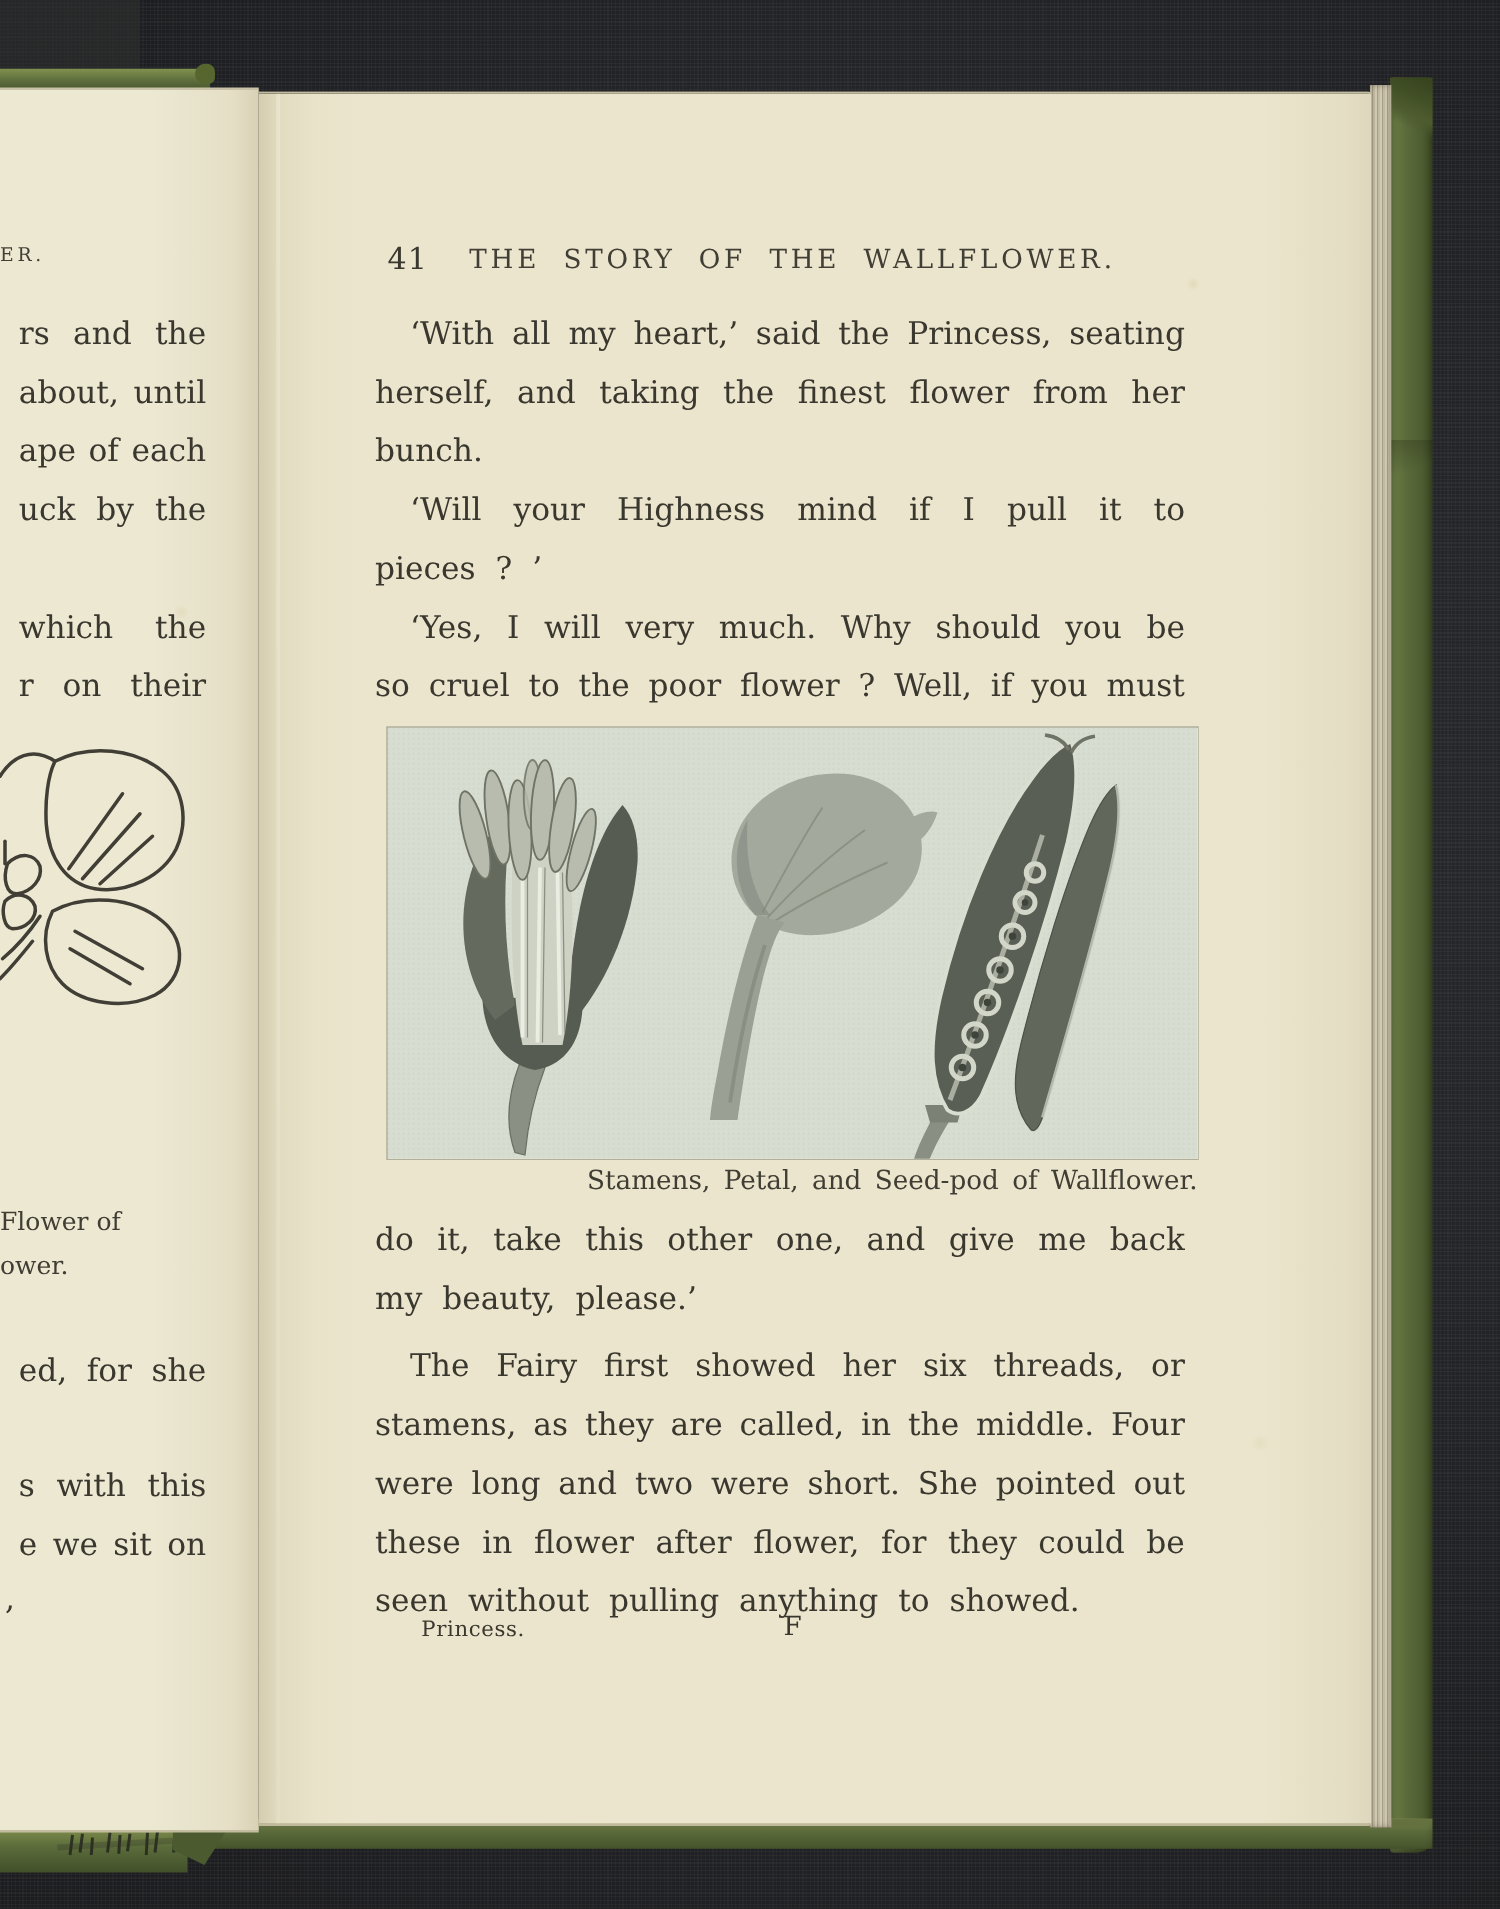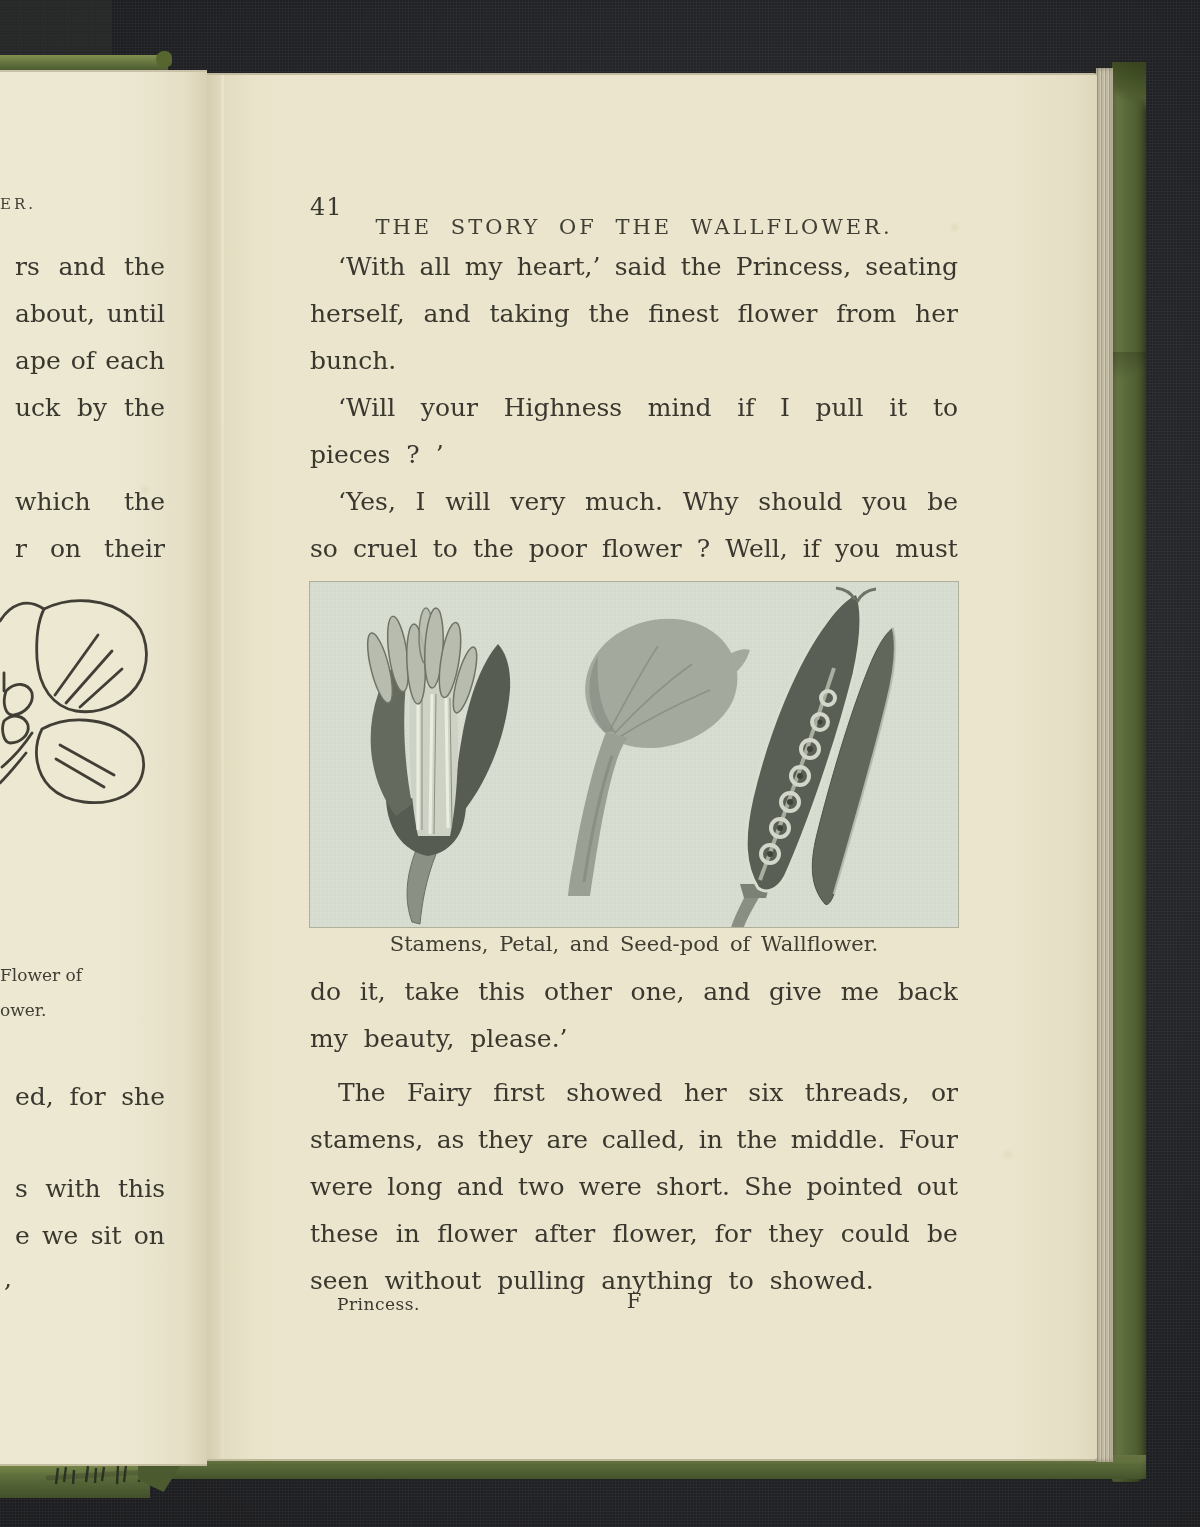--- a/index.html
+++ b/index.html
@@ -72,40 +72,40 @@
       radial-gradient(circle 6px at 47% 57%, rgba(160,130,60,.10), transparent 70%),
       radial-gradient(circle 10px at 90% 78%, rgba(160,130,60,.08), transparent 70%),
       linear-gradient(to right,#d5cdaf 0,#e2dcc1 18px,#e8e3c9 45px,var(--page_cream,#eae5cc) 80px,var(--page_cream,#eae5cc) 800px,#e4dec4 868px,#ded7bd 890px);
     border-top:2px solid #c2bb9f;border-bottom:2px solid #c0b89b;
     border-radius:0 3px 3px 0;
   }
   .gutter-crease{position:absolute;left:14px;top:0;width:3px;height:100%;
     background:linear-gradient(to bottom,rgba(255,255,250,.5),rgba(255,255,250,.2));opacity:.5;}
 
   
-  .line{position:absolute;left:103px;width:648px;height:36px;font-size:25px;
+  .line{position:absolute;left:93px;width:648px;height:36px;font-size:25px;
     white-space:nowrap;color:var(--ink,#3a372f);box-sizing:border-box;}
   .jl{display:flex;justify-content:space-between;overflow:hidden;}
   .pl{word-spacing:.32em;}
   .ind{padding-left:28px;}
   .running-header{position:absolute;top:120px;left:103px;width:648px;text-align:center;
-    font-size:21px;letter-spacing:3px;word-spacing:9px;color:#413e35;margin-top:20px;}
+    font-size:21px;letter-spacing:3px;word-spacing:9px;color:#413e35;}
   .page-number{position:absolute;top:118px;left:103px;width:648px;text-align:left;font-size:24px;letter-spacing:1px;}
   .figure{position:absolute;left:103px;top:507px;width:648px;height:345px;
     box-shadow:0 0 0 1px rgba(90,95,85,.4);}
   .figure svg{display:block;width:100%;height:100%;}
-  .figure-caption{position:absolute;top:857px;left:103px;width:648px;text-align:center;
+  .figure-caption{position:absolute;top:857px;left:103px;width:648px;text-align:right;
     font-size:21px;word-spacing:4px;color:#403d34;}
   .catchword{position:absolute;left:130px;top:1219px;font-size:17px;letter-spacing:.5px;}
   .signature-mark{position:absolute;left:103px;top:1214px;width:648px;text-align:center;font-size:21px;}
 
   
   .lfrag{position:absolute;left:15px;width:150px;height:36px;font-size:25px;white-space:nowrap;box-sizing:border-box;}
   .lheader-frag{position:absolute;left:0;top:123px;font-size:15px;letter-spacing:3px;color:#413e35;}
-  .lcap{position:absolute;left:0;font-size:17px;white-space:nowrap;color:#403d34;}
+  .lcap{position:absolute;left:0;font-size:20px;white-space:nowrap;color:#403d34;}
   .left-art{position:absolute;left:0;top:523px;width:170px;height:247px;}
   .left-art svg{display:block;width:100%;height:100%;}
   .comma-frag{position:absolute;left:4px;top:1192px;font-size:25px;}
 
   .ink-marks{position:absolute;left:0;top:0;width:100%;height:100%;}
 </style>
 </head>
 <body>
 
 <div class="stage">

